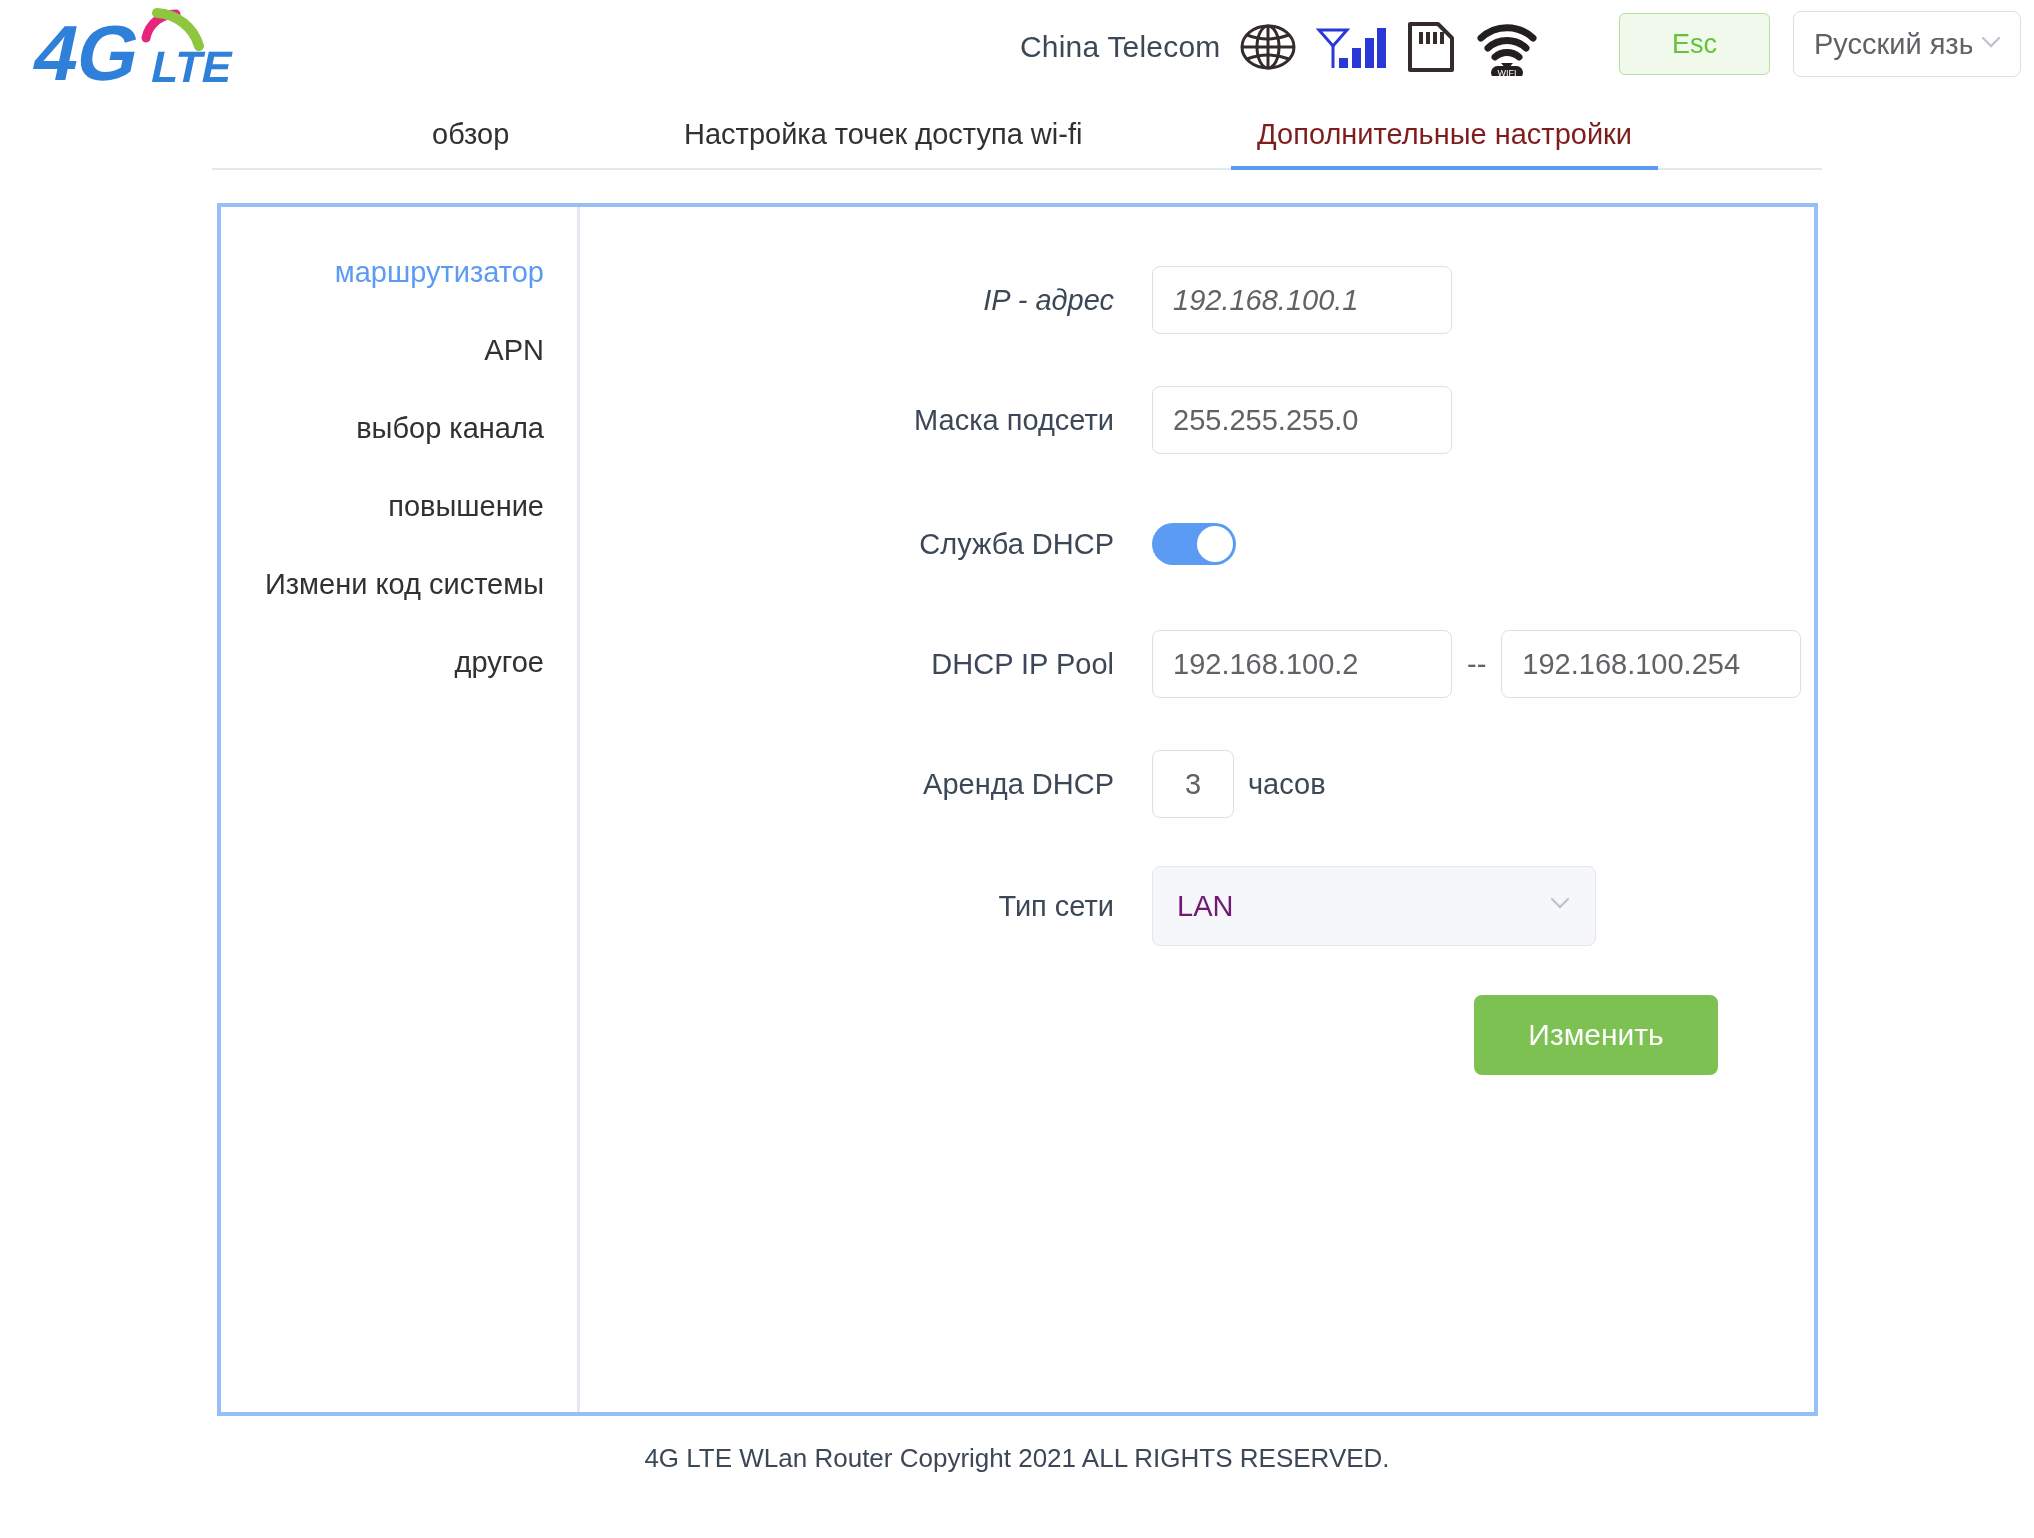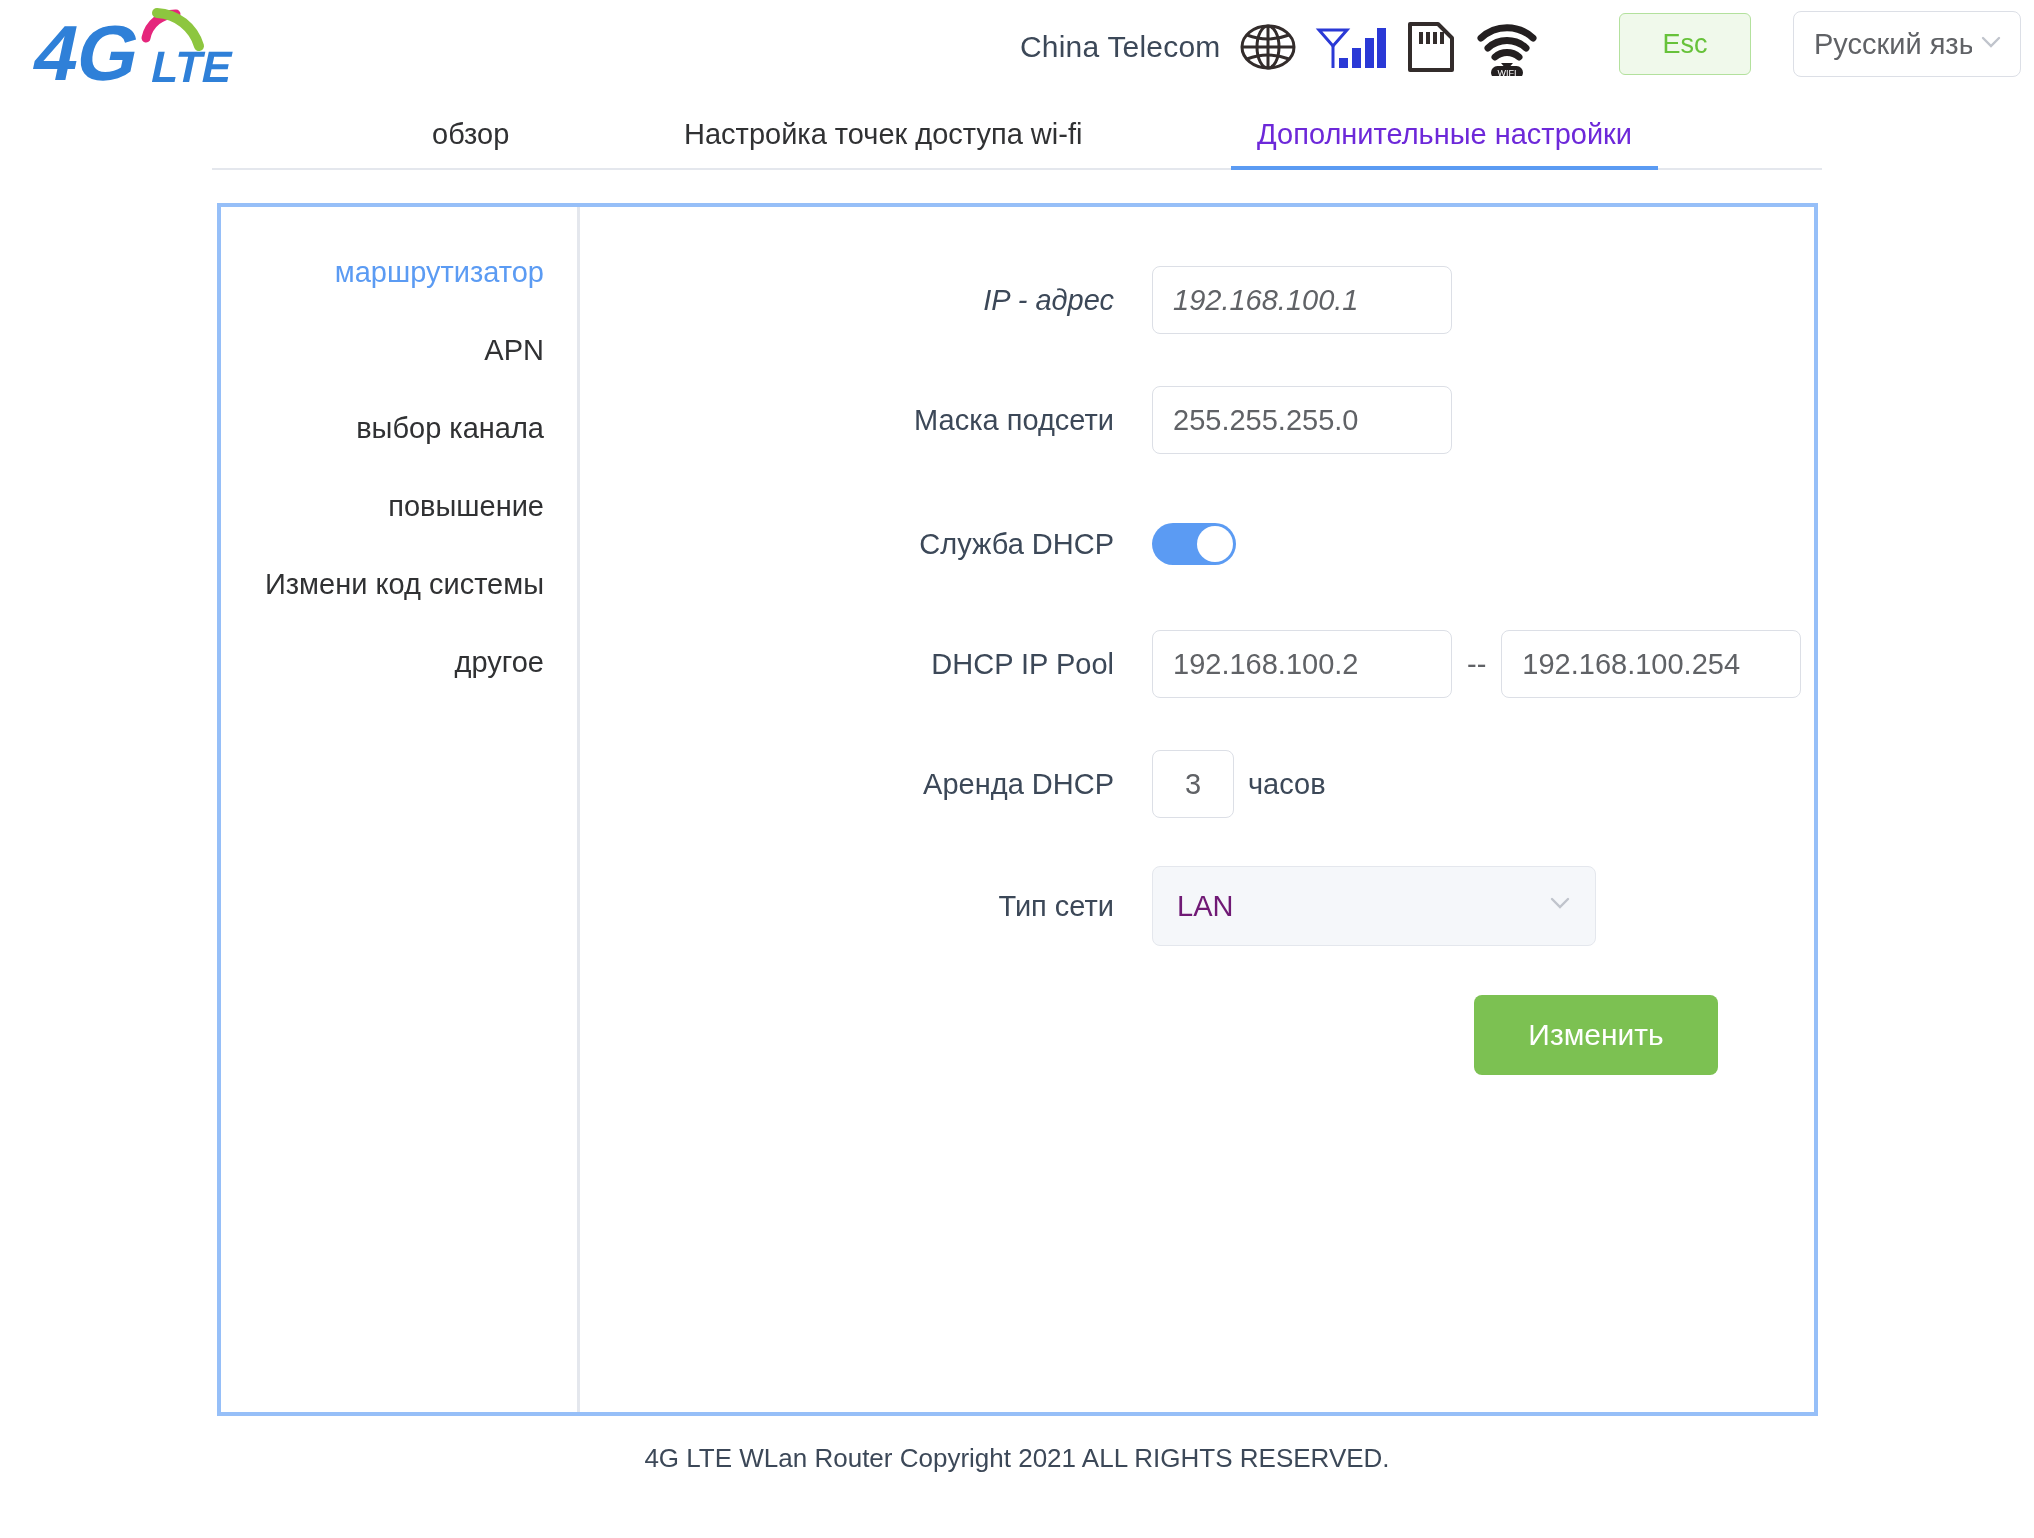--- a/index.html
+++ b/index.html
@@ -45,21 +45,21 @@
   }
   .ic {
     display: inline-flex;
     align-items: center;
     justify-content: center;
   }
   .esc-btn {
     position: absolute;
     left: 1619px;
     top: 13px;
-    width: 132px;
+    width: 151px;
     height: 62px;
     border: 1px solid #b3e19d;
     background: #f0f9eb;
     border-radius: 6px;
     color: #67c23a;
     font-size: 27px;
     display: flex;
     align-items: center;
     justify-content: center;
     box-sizing: border-box;
@@ -112,21 +112,21 @@
   }
   .tab {
     font-size: 29px;
     color: #303133;
     padding-bottom: 17px;
     white-space: nowrap;
     cursor: pointer;
     position: relative;
   }
   .tab.active {
-    color: #6d28d9;
+    color: #7f1d1d;
   }
   .tab.active::after {
     content: "";
     position: absolute;
     left: -26px;
     right: -26px;
     bottom: -2px;
     height: 4px;
     background: #5b9bf3;
   }

